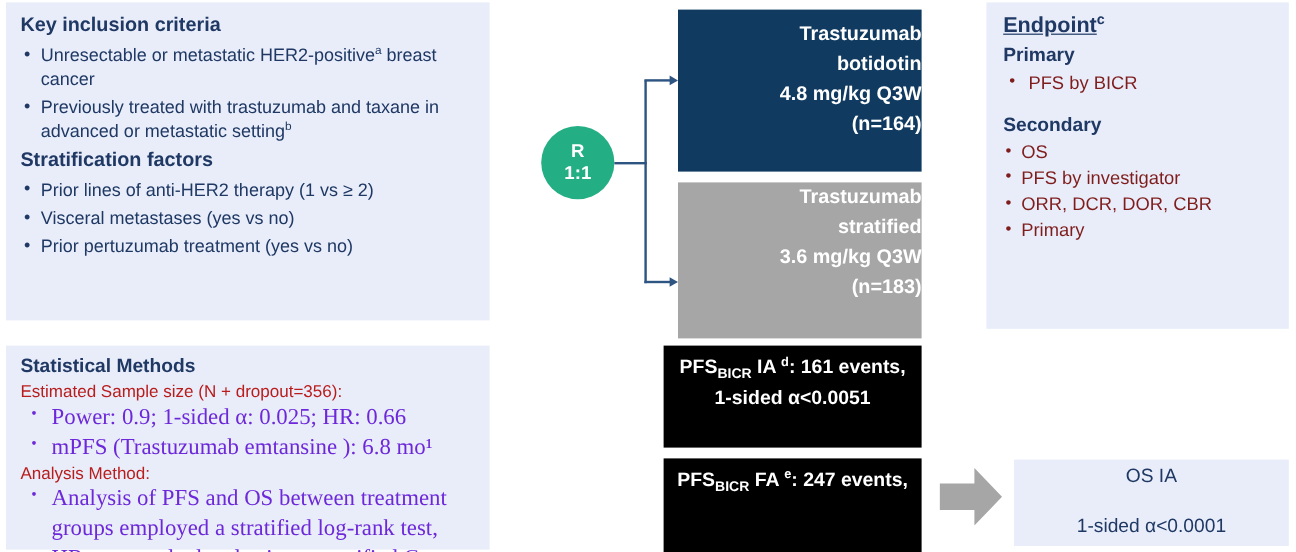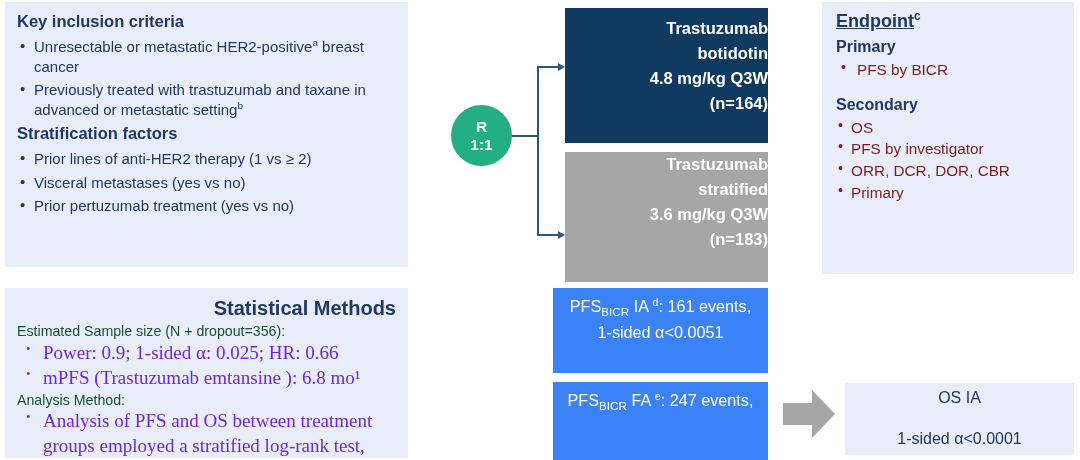--- a/index.html
+++ b/index.html
@@ -42,22 +42,22 @@
   ul.bullets > li:before{
     content:"•";
     position:absolute;left:3px;top:-1px;
     font-size:15px;
     color:#1F3864;
   }
   sup{ font-size:0.66em; vertical-align:super; line-height:0; }
 
   
   #stats-panel{ left:5px; top:288px; width:403px; height:170px; padding:8px 12px 0 12px; }
-  #stats-panel .sec-title{ font-size:20px; margin-bottom:2px;text-align:right;}
-  .stat-line{ font-size:14.2px; line-height:1.31; color:#14532d; margin:0; }
+  #stats-panel .sec-title{ font-size:16px; margin-bottom:2px;}
+  .stat-line{ font-size:14.2px; line-height:1.31; color:#b91c1c; margin:0; }
   ul.stat-bullets{ list-style:none; margin:0; padding:0; }
   ul.stat-bullets > li{
     position:relative;
     padding-left:26px;
     font-size:19px;
     line-height:1.31;
     color:#6d28d9;
     font-family:Liberation Serif, serif;
   }
   ul.stat-bullets > li:before{
@@ -110,23 +110,23 @@
   }
   #arm-experimental{ left:565px; top:8px;  width:203px; height:135px; background:#103A60; }
   #arm-control{     left:565px; top:152px; width:203px; height:130px; background:#A6A6A6; }
   #arm-control .armline{ padding-top:0; }
   #arm-control{ padding-top:0; }
   .armline{ display:block; }
 
   
   .pfsbox{
     position:absolute;
-    background:#3b82f6;
+    background:#000000;
     color:#ffffff;
-    font-weight:normal;
+    font-weight:bold;
     font-size:16.2px;
     line-height:1.62;
     text-align:center;
     box-sizing:border-box;
     overflow:hidden;
     padding-top:5px;
   }
   #pfs-ia{ left:553px; top:288px; width:215px; height:85px; }
   #pfs-fa{ left:553px; top:382px; width:215px; height:78px; }
   .sub{ font-size:0.72em; vertical-align:sub; line-height:0; }

